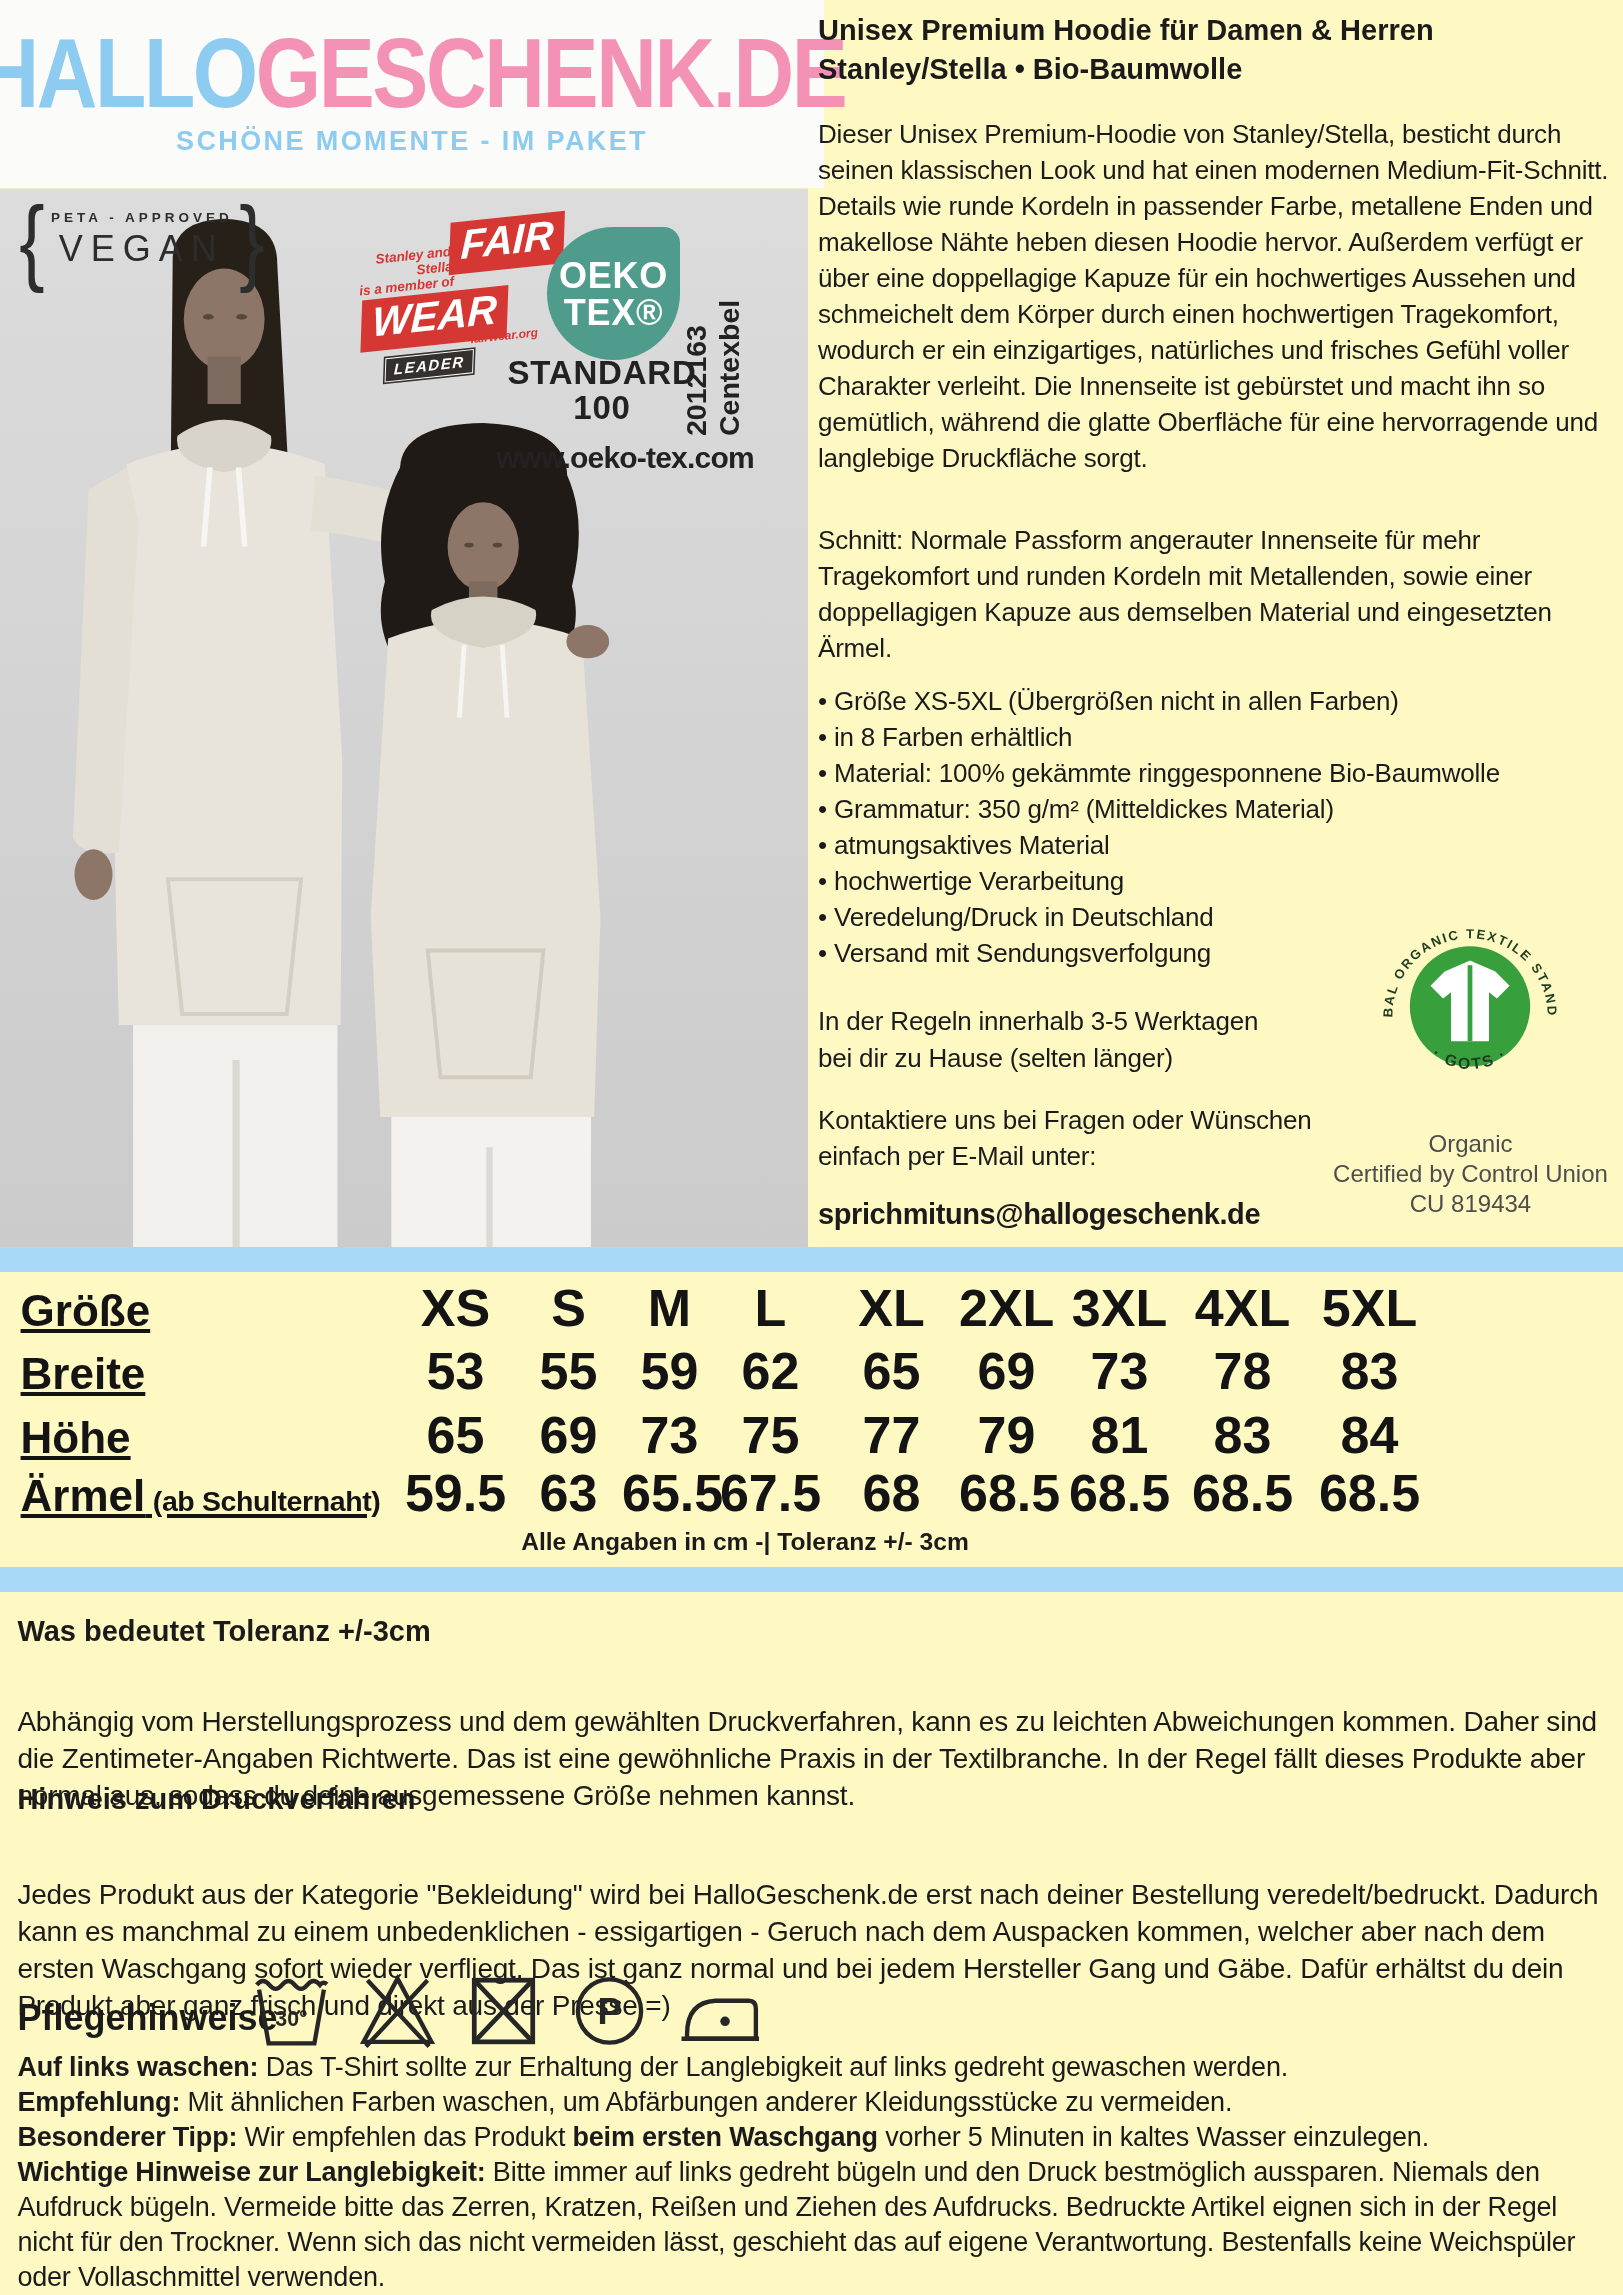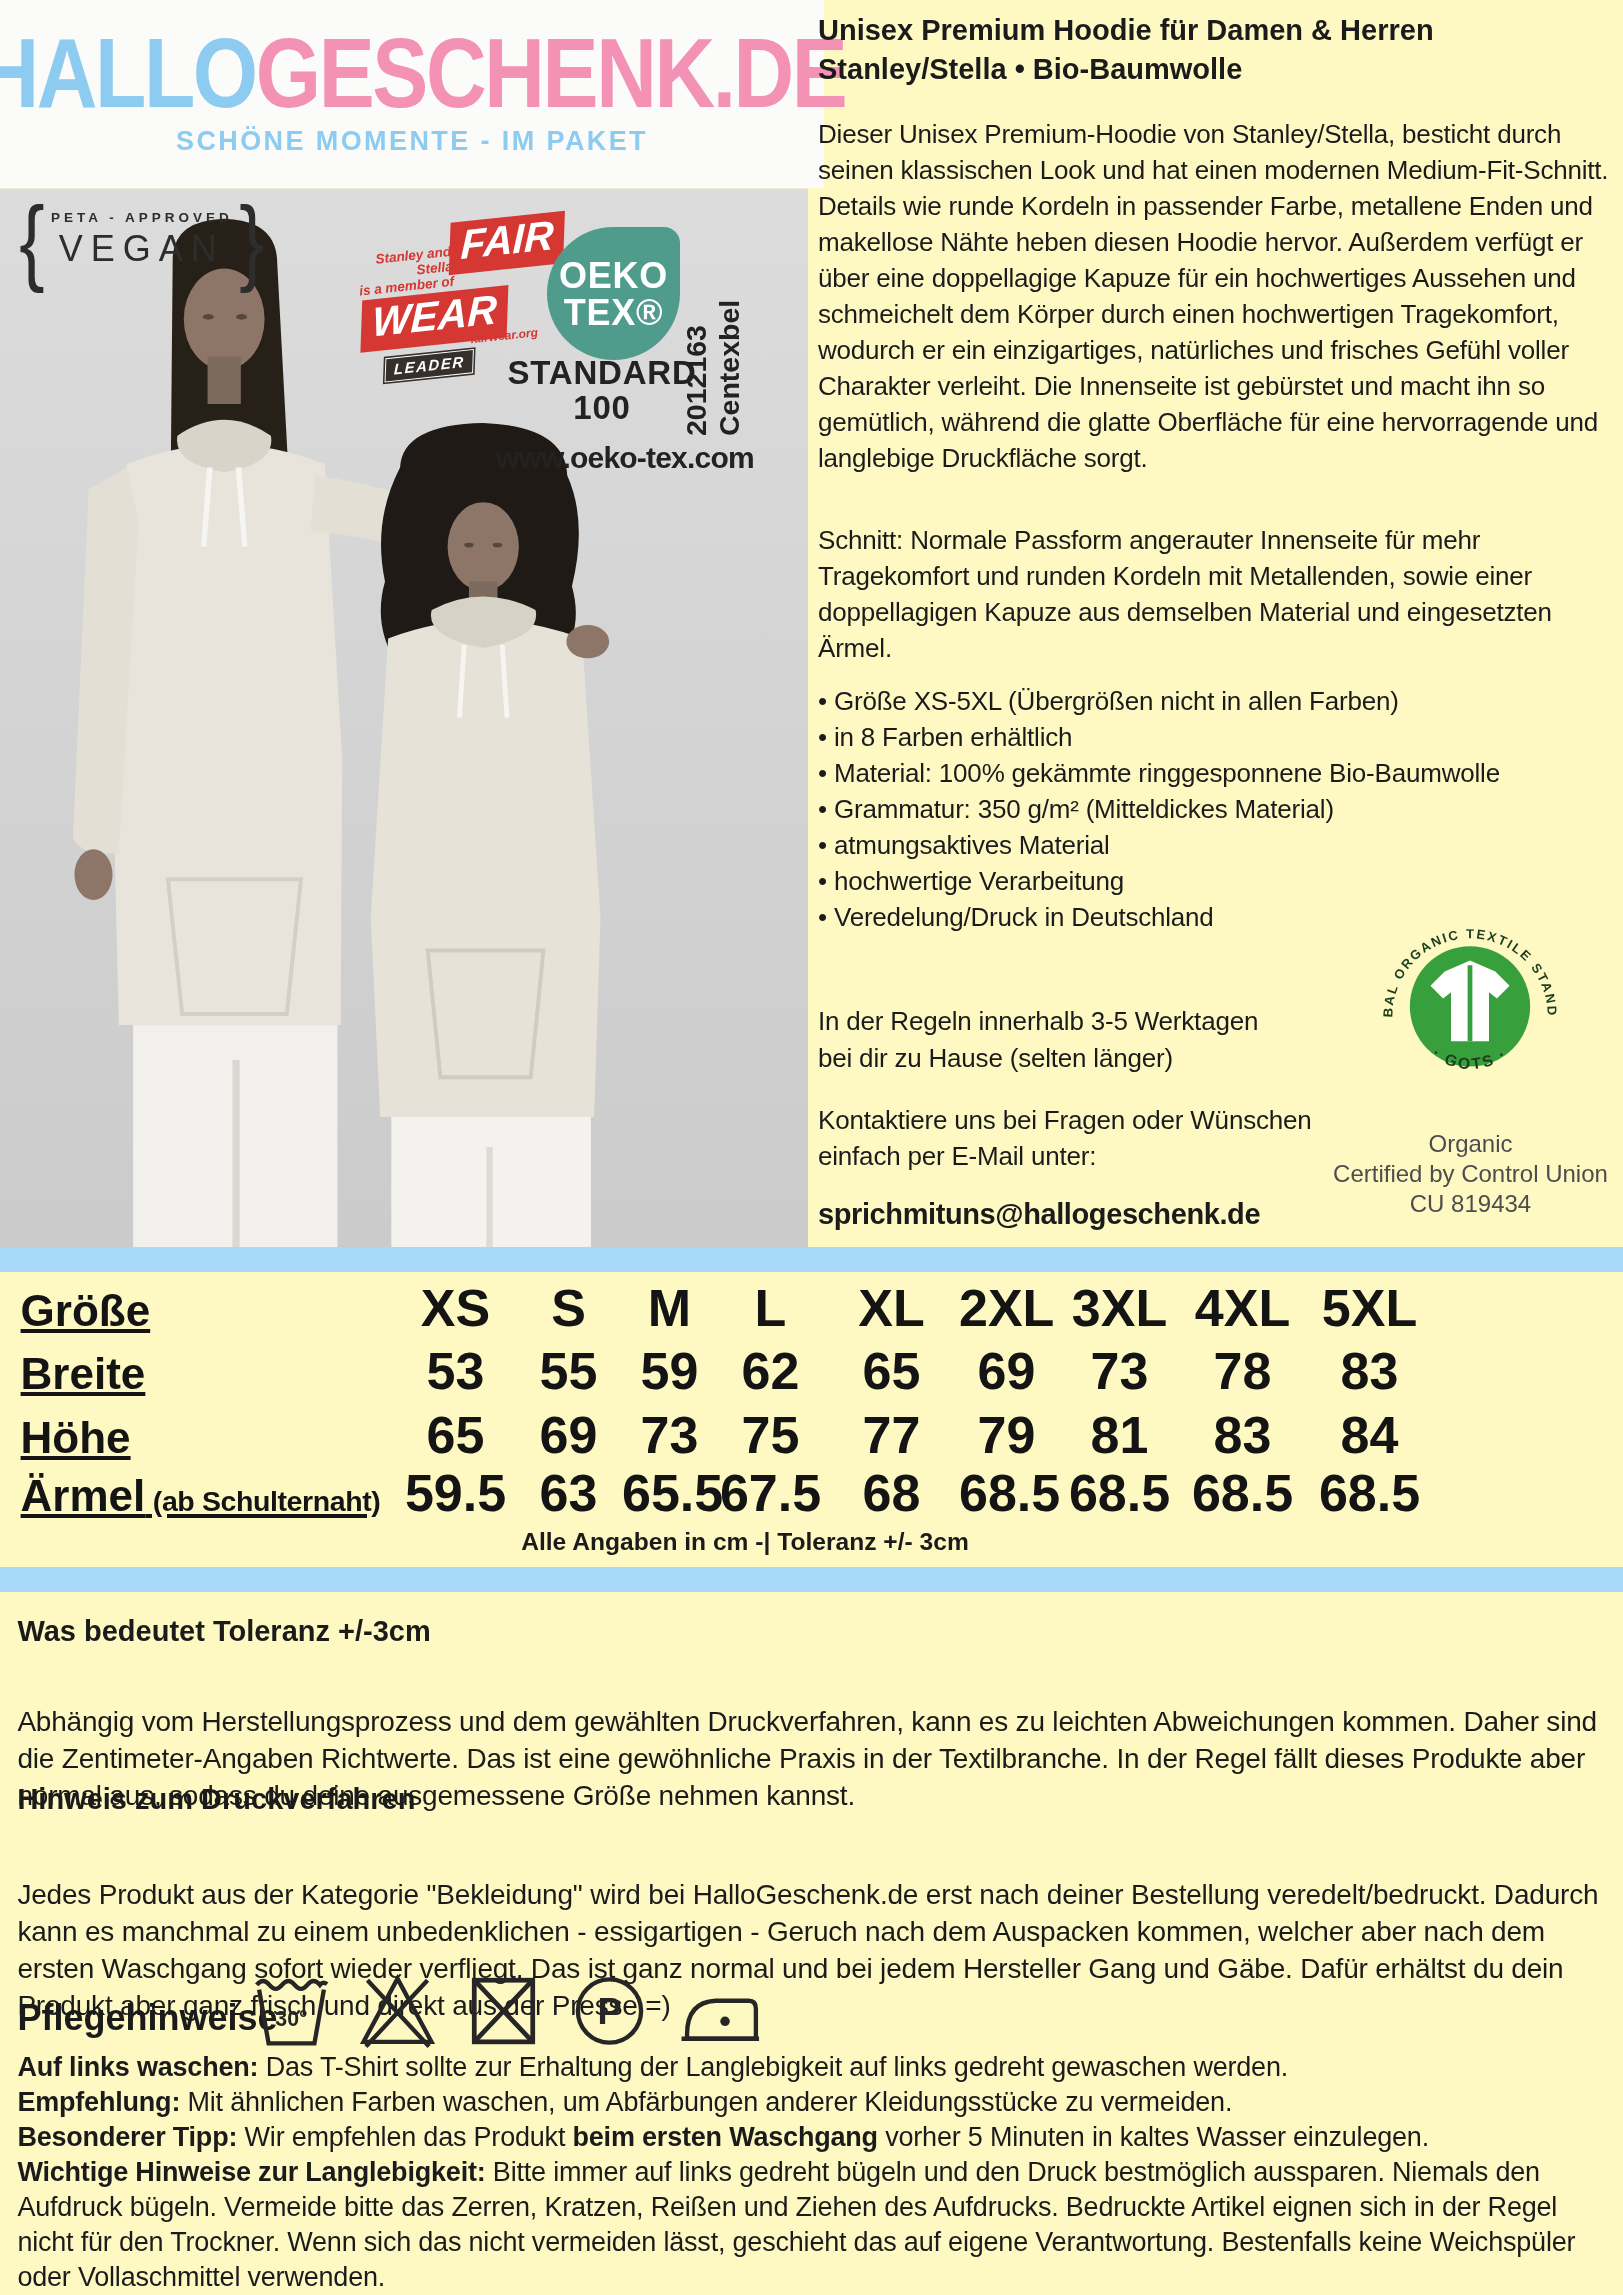--- a/index.html
+++ b/index.html
@@ -192,20 +192,21 @@
   <div class="abs rc-para rc-p1">Dieser Unisex Premium-Hoodie von Stanley/Stella, besticht durch seinen klassischen Look und hat einen modernen Medium-Fit-Schnitt. Details wie runde Kordeln in passender Farbe, metallene Enden und makellose Nähte heben diesen Hoodie hervor. Außerdem verfügt er über eine doppellagige Kapuze für ein hochwertiges Aussehen und schmeichelt dem Körper durch einen hochwertigen Tragekomfort, wodurch er ein einzigartiges, natürliches und frisches Gefühl voller Charakter verleiht. Die Innenseite ist gebürstet und macht ihn so gemütlich, während die glatte Oberfläche für eine hervorragende und langlebige Druckfläche sorgt.</div>
   <div class="abs rc-para rc-p2">Schnitt: Normale Passform angerauter Innenseite für mehr Tragekomfort und runden Kordeln mit Metallenden, sowie einer doppellagigen Kapuze aus demselben Material und eingesetzten Ärmel.</div>
   <div class="abs rc-para rc-bullets">
       <div class="rc-line">• Größe XS-5XL (Übergrößen nicht in allen Farben)</div>
       <div class="rc-line">• in 8 Farben erhältlich</div>
       <div class="rc-line">• Material: 100% gekämmte ringgesponnene Bio-Baumwolle</div>
       <div class="rc-line">• Grammatur: 350 g/m² (Mitteldickes Material)</div>
       <div class="rc-line">• atmungsaktives Material</div>
       <div class="rc-line">• hochwertige Verarbeitung</div>
       <div class="rc-line">• Veredelung/Druck in Deutschland</div>
+      <div class="rc-line">• Versand mit Sendungsverfolgung</div>
     </div>
   <div class="abs rc-para rc-d1">In der Regeln innerhalb 3-5 Werktagen</div>
   <div class="abs rc-para rc-d2">bei dir zu Hause (selten länger)</div>
   <div class="abs rc-para rc-c1">Kontaktiere uns bei Fragen oder Wünschen</div>
   <div class="abs rc-para rc-c2">einfach per E-Mail unter:</div>
   <div class="abs rc-email">sprichmituns@hallogeschenk.de</div>
 
   <div class="abs gots-svg">
     <svg viewBox="0 0 240 240" width="190" height="190">
       <defs>

